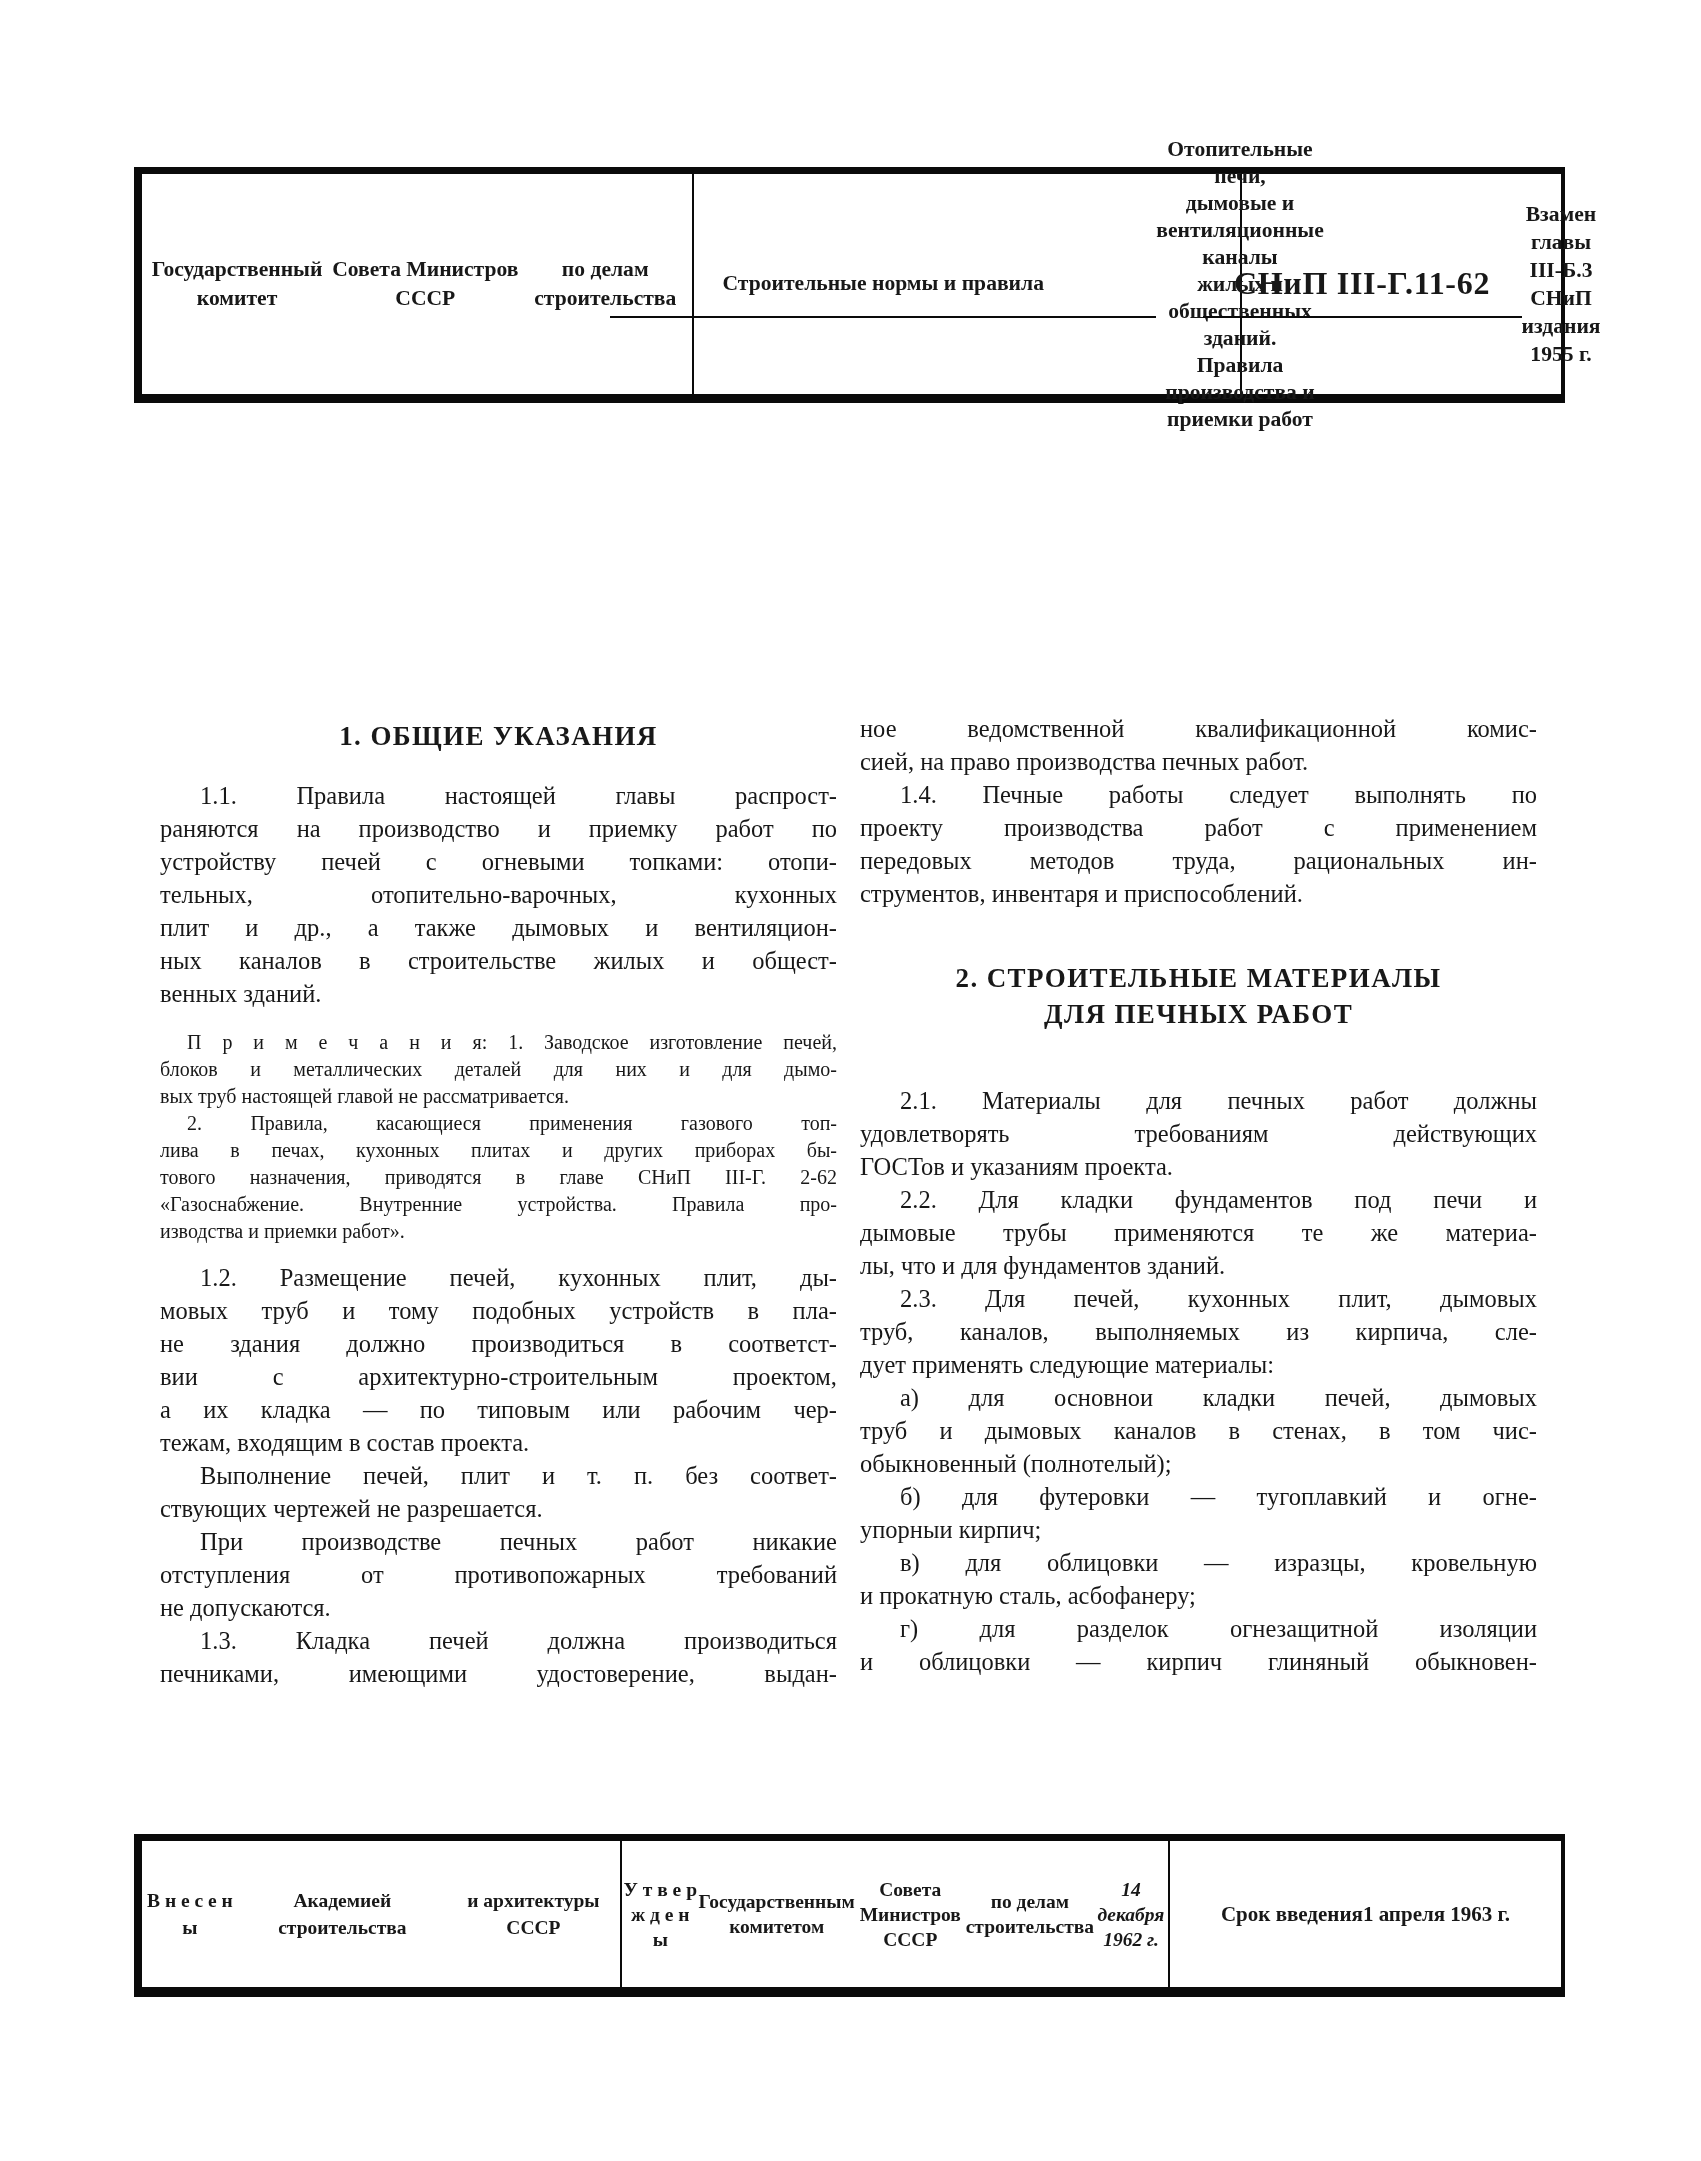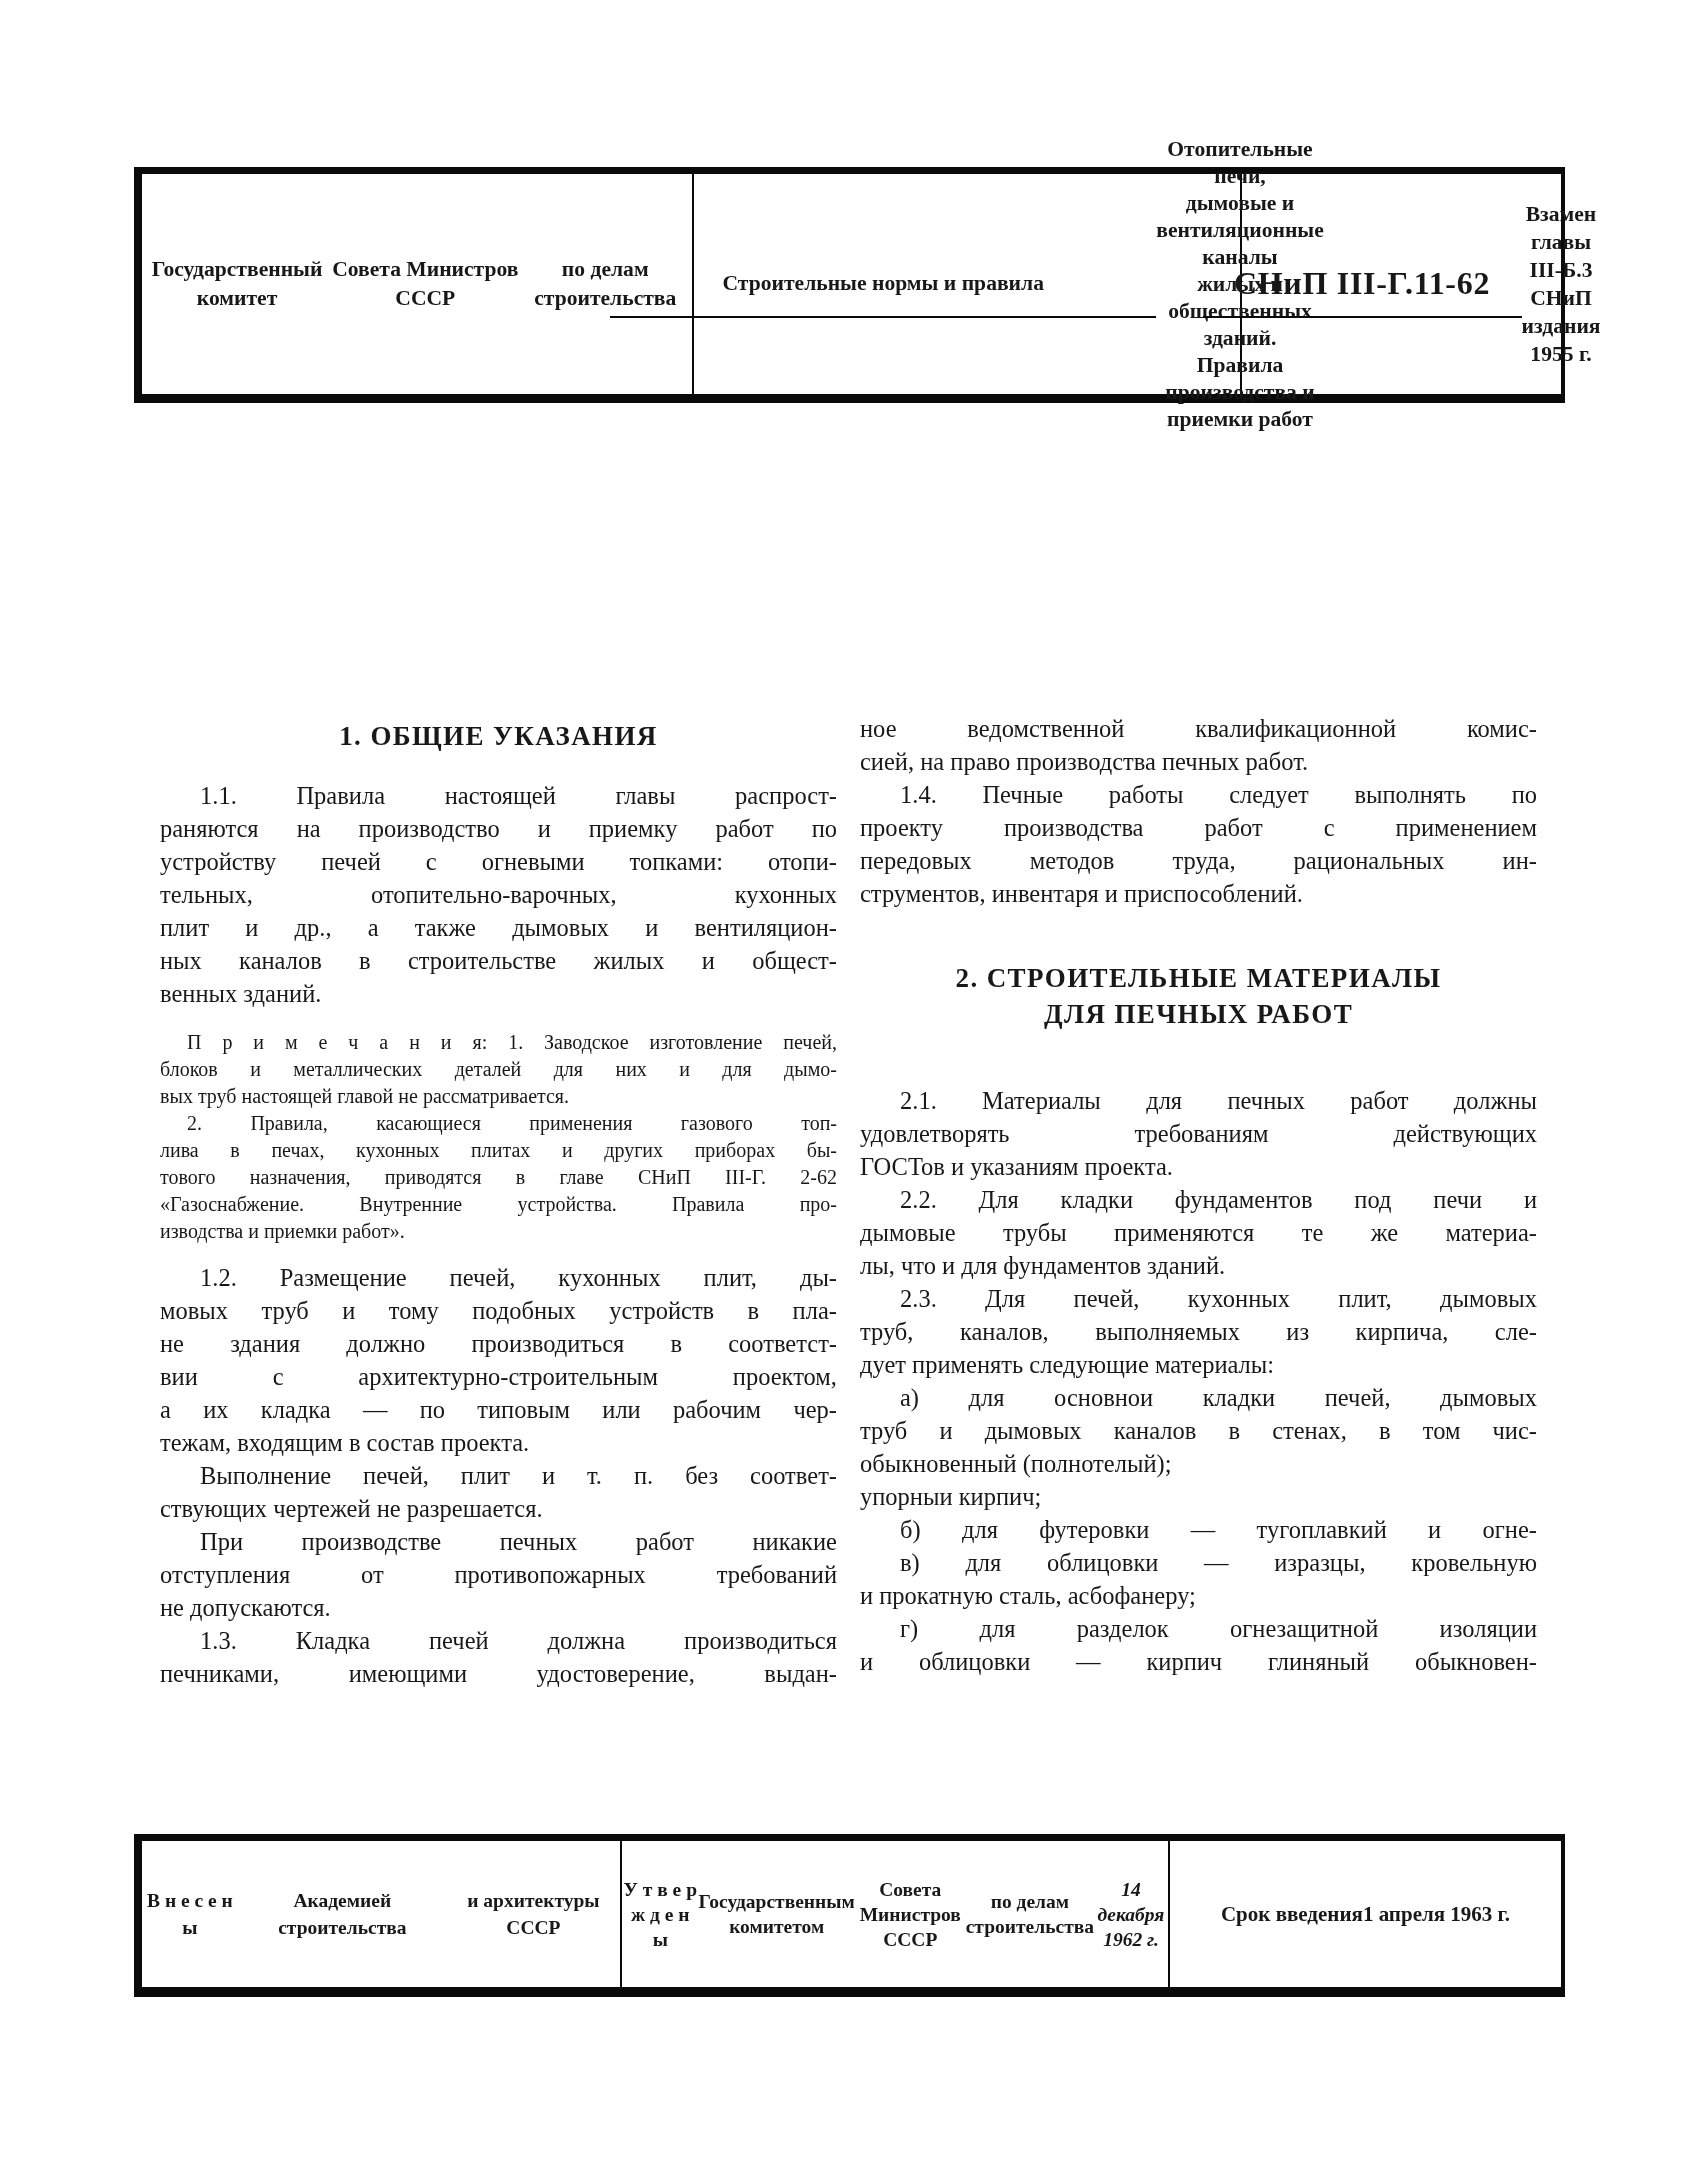--- a/index.html
+++ b/index.html
@@ -212,22 +212,22 @@
         <div class="tl ind">2.3. Для печей, кухонных плит, дымовых</div>
         <div class="tl">труб, каналов, выполняемых из кирпича, сле-</div>
         <div class="tl last">дует применять следующие материалы:</div>
       </div>
     <div class="para">
         <div class="tl ind">а) для основнои кладки печей, дымовых</div>
         <div class="tl">труб и дымовых каналов в стенах, в том чис-</div>
         <div class="tl last">обыкновенный (полнотелый);</div>
       </div>
     <div class="para">
+        <div class="tl ind">б) для футеровки — тугоплавкий и огне-</div>
         <div class="tl last">упорныи кирпич;</div>
-        <div class="tl ind">б) для футеровки — тугоплавкий и огне-</div>
       </div>
     <div class="para">
         <div class="tl ind">в) для облицовки — изразцы, кровельную</div>
         <div class="tl last">и прокатную сталь, асбофанеру;</div>
       </div>
     <div class="para">
         <div class="tl ind">г) для разделок огнезащитной изоляции</div>
         <div class="tl">и облицовки — кирпич глиняный обыкновен-</div>
       </div>
   </section>

